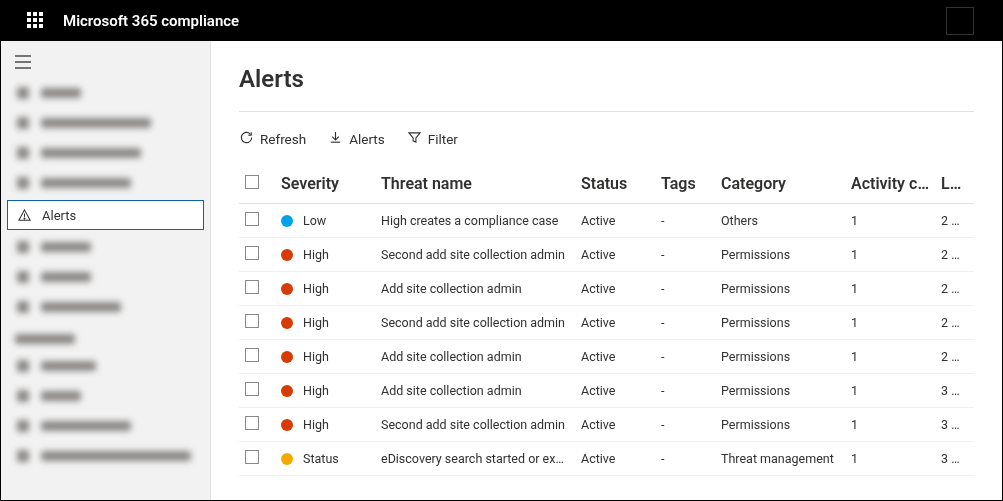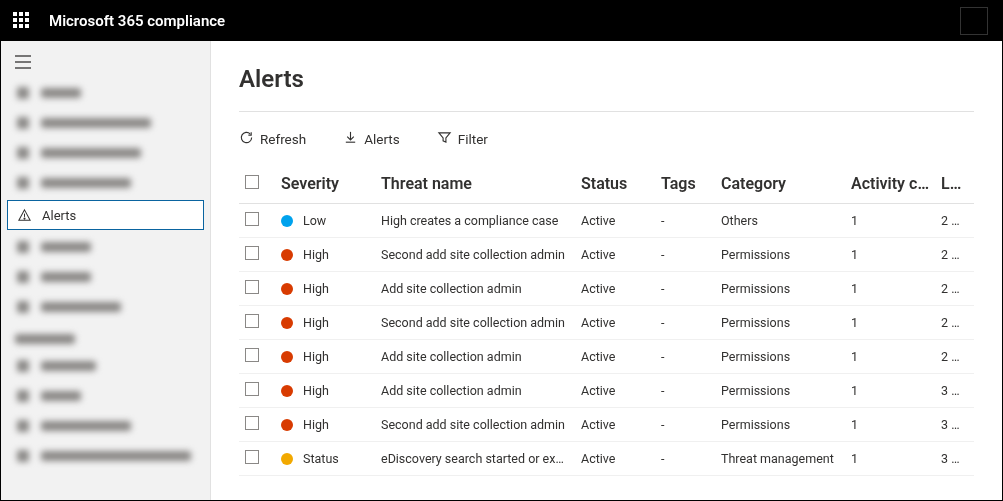--- a/index.html
+++ b/index.html
@@ -13,21 +13,21 @@
     overflow: hidden;
     border: 1px solid #000;
   }
   
   .topbar {
     background: #000;
     color: #fff;
     height: 40px;
     display: flex;
     align-items: center;
-    padding: 0 8px;
+    padding: 0 22px;
     width: 100%;
   }
   .waffle {
     width: 18px; height: 18px;
     display: grid;
     grid-template-columns: repeat(3, 4px);
     grid-template-rows: repeat(3, 4px);
     gap: 2px;
     margin-right: 18px;
     margin-left: 4px;
@@ -88,21 +88,21 @@
   }
 
   
   .main {
     flex: 1;
     padding: 24px 28px 0 28px;
     overflow: hidden;
   }
   h1 { font-size: 24px; font-weight: 600; margin-bottom: 18px; }
   .divider { border-top: 1px solid #e1e1e1; margin-bottom: 18px; }
-  .toolbar { display: flex; align-items: center; gap: 37px; margin-bottom: 18px; font-size: 13.5px; }
+  .toolbar { display: flex; align-items: center; gap: 22px; margin-bottom: 18px; font-size: 13.5px; }
   .tool-btn { display: flex; align-items: center; gap: 6px; cursor: pointer; color: #323130; }
   .tool-btn svg { width: 15px; height: 15px; }
 
   
   table { width: 100%; border-collapse: collapse; table-layout: fixed; }
   th {
     text-align: left; font-weight: 600; font-size: 16px; color: #323130;
     padding: 8px 6px 10px 6px; border-bottom: 1px solid #e1e1e1;
     white-space: nowrap; overflow: hidden; text-overflow: ellipsis;
   }

